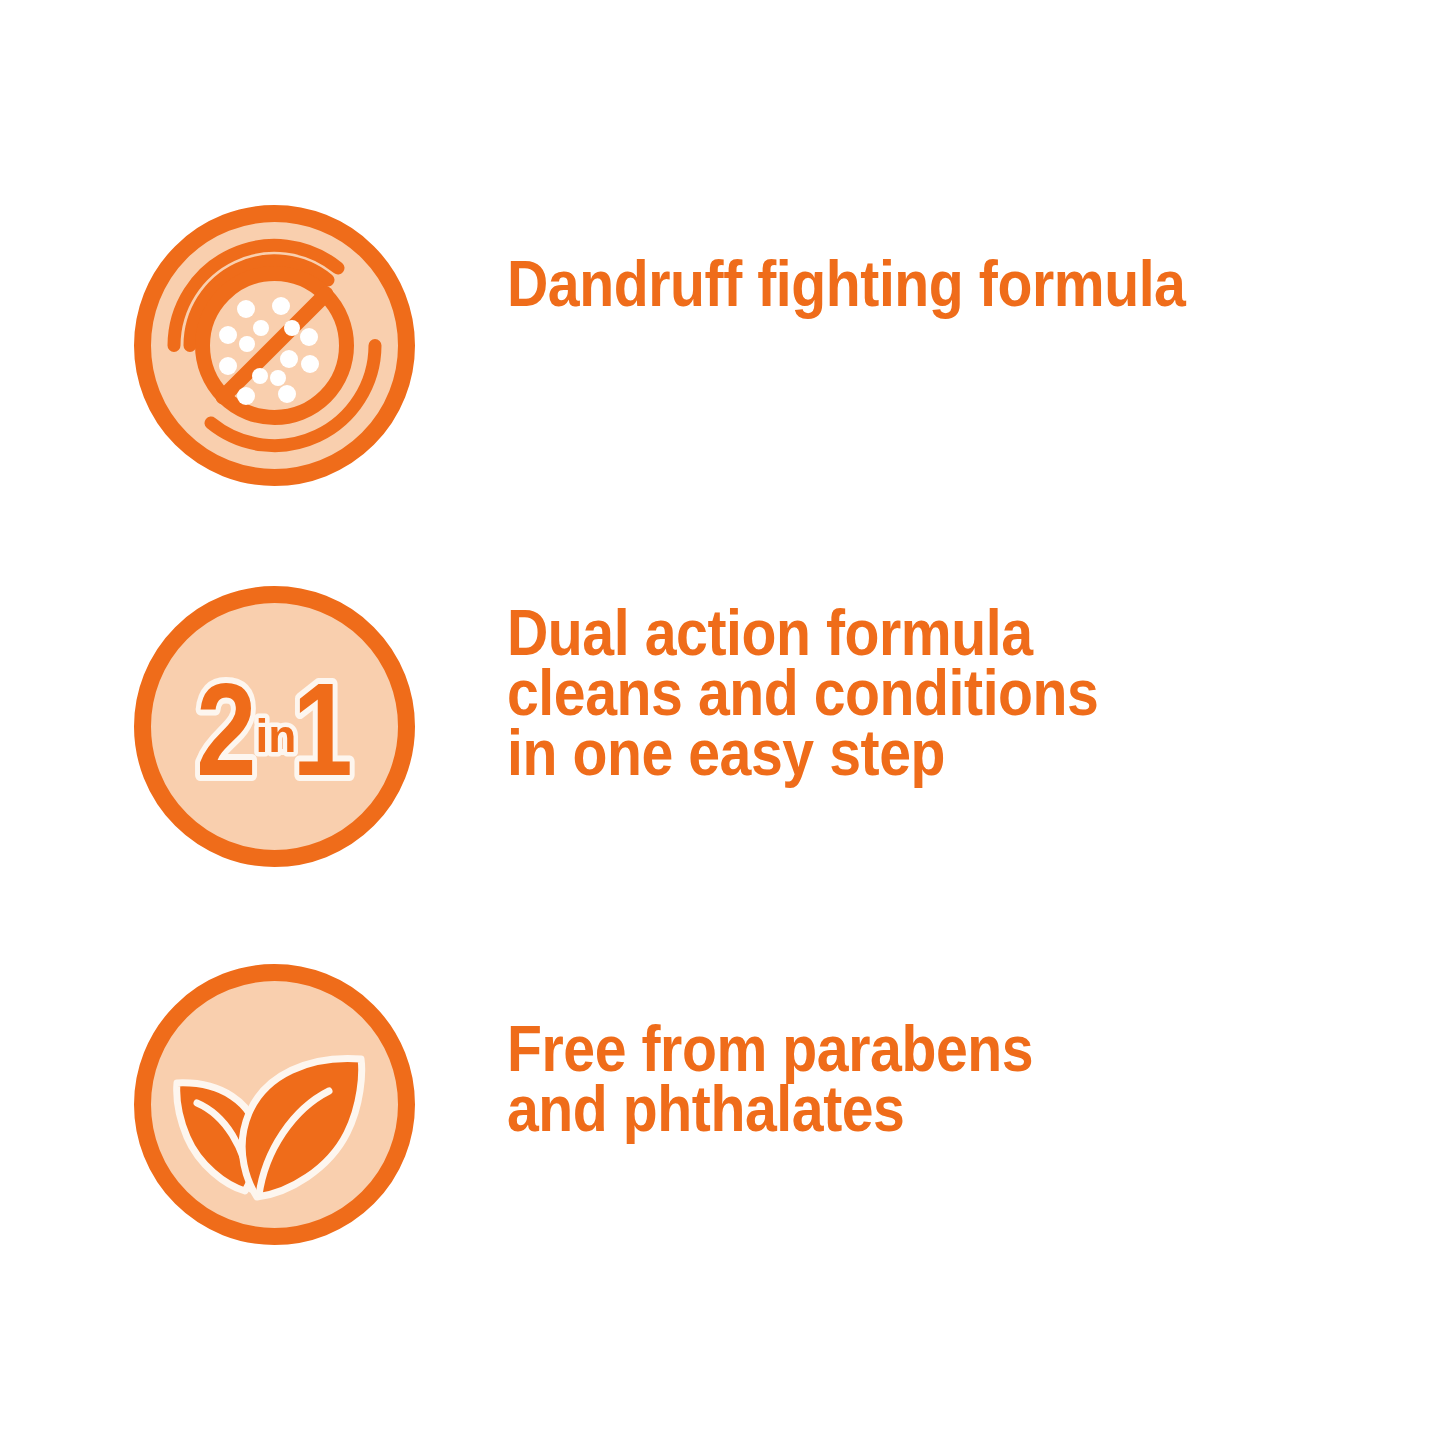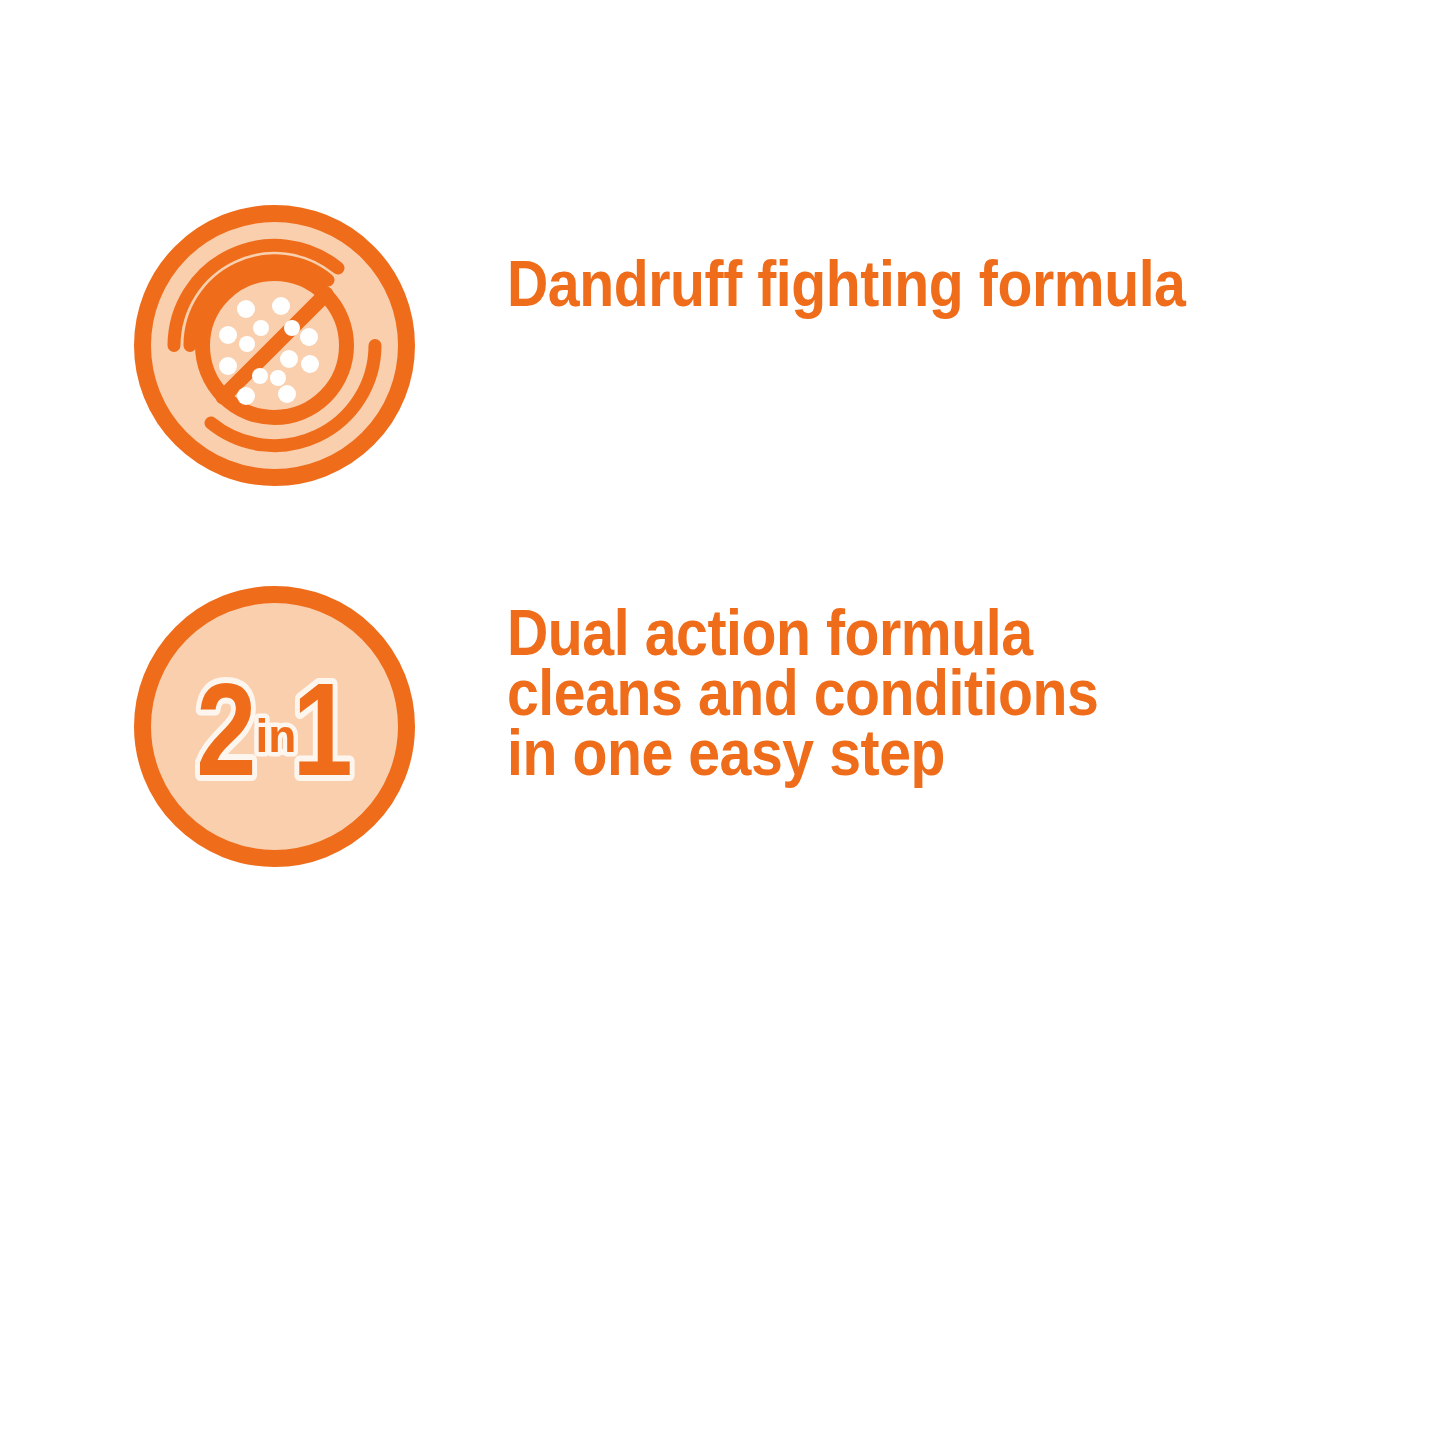--- a/index.html
+++ b/index.html
@@ -120,14 +120,40 @@
           <text x="143" y="167" text-anchor="middle" font-family="'Liberation Sans','DejaVu Sans',sans-serif" font-size="46" font-weight="bold" fill="#ef6c1a">in</text>
         </g>
       </svg>
     </div>
 
     <div class="feature-text" id="text-1">Dual action formula
 cleans and conditions
 in one easy step</div>
   </div>
 
+  <div class="feature-row" id="row-2">
+
+    <div class="icon-badge">
+      <svg viewBox="0 0 283 283" xmlns="http://www.w3.org/2000/svg" aria-hidden="true">
+        <circle cx="141.5" cy="141.5" r="126" fill="#f9cfae"></circle>
+        <circle cx="141.5" cy="141.5" r="132" fill="none" stroke="#ef6c1a" stroke-width="17"></circle>
+
+        <path d="M 44 120
+                 C 88 118 120 140 124 172
+                 C 127 198 118 218 112 228
+                 C 92 222 66 202 54 174
+                 C 44 150 43 132 44 120 Z" fill="#ef6c1a" stroke="#fdf6ef" stroke-width="7" stroke-linejoin="round"></path>
+        <path d="M 64 140 C 92 152 112 184 118 226" fill="none" stroke="#fdf6ef" stroke-width="7" stroke-linecap="round"></path>
+
+        <path d="M 228 96
+                 C 176 92 132 112 116 150
+                 C 100 188 116 222 124 234
+                 C 156 230 196 206 214 170
+                 C 228 142 230 110 228 96 Z" fill="#ef6c1a" stroke="#fdf6ef" stroke-width="7" stroke-linejoin="round"></path>
+        <path d="M 196 128 C 160 146 132 188 126 232" fill="none" stroke="#fdf6ef" stroke-width="7" stroke-linecap="round"></path>
+      </svg>
+    </div>
+
+    <div class="feature-text" id="text-2">Free from parabens
+and phthalates</div>
+  </div>
 
 </div>
 
 </body></html>

